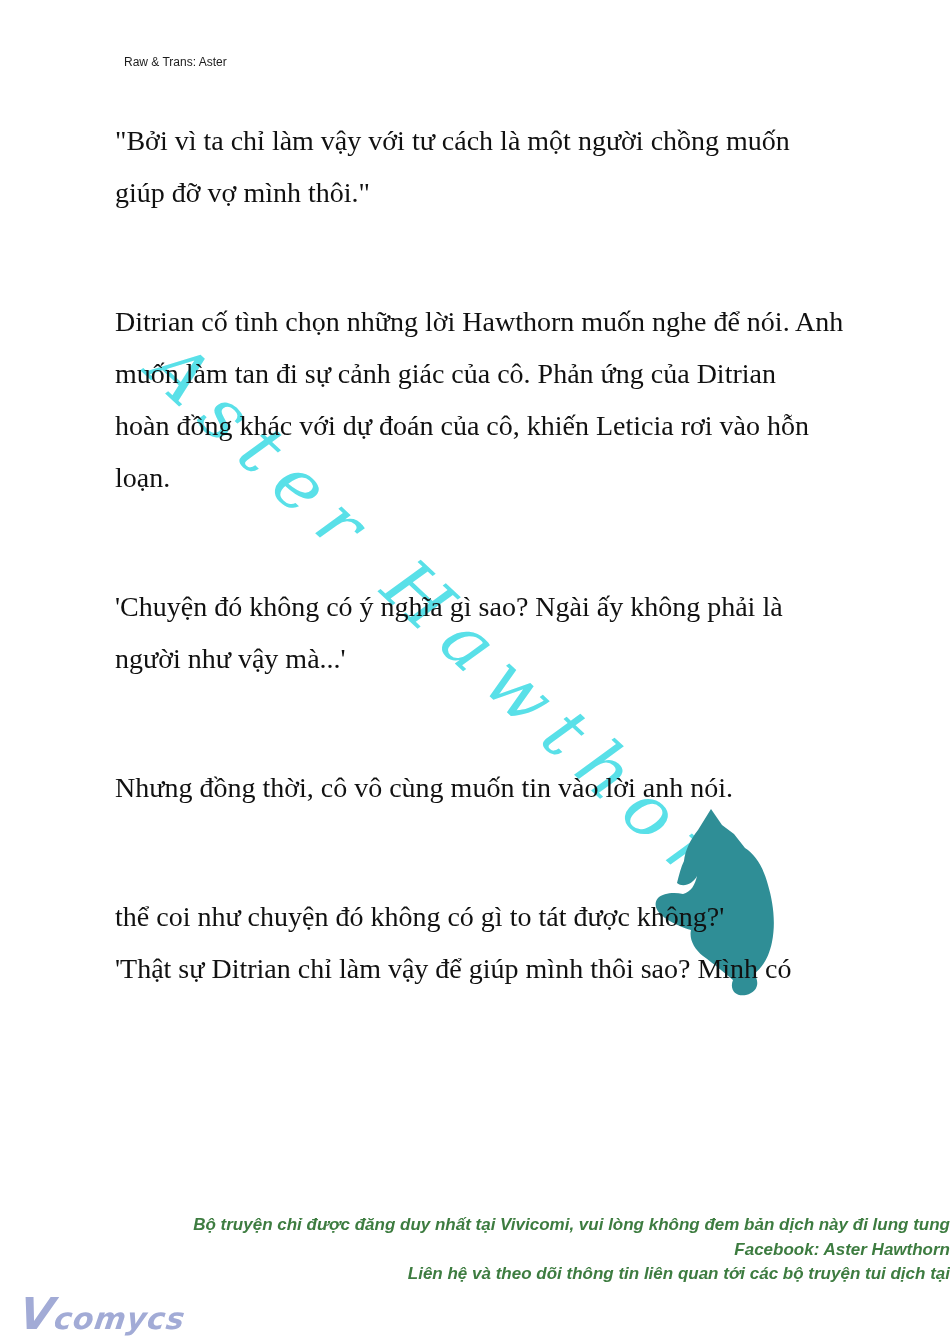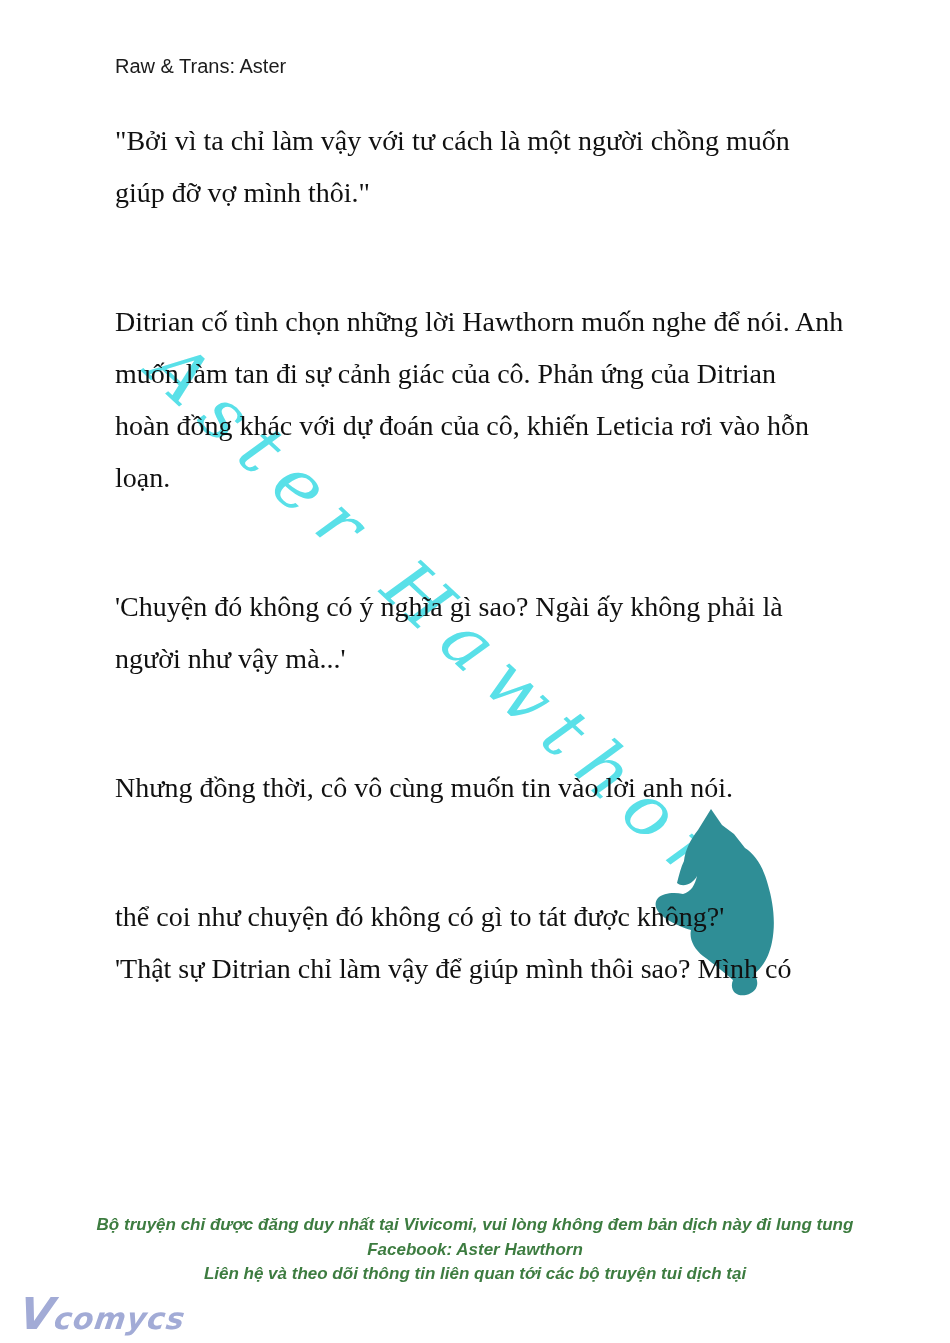--- a/index.html
+++ b/index.html
@@ -35,24 +35,24 @@
     width: 130px;
     height: 200px;
   }
   .wm-cat path { fill: #2f8e96; }
 
   
   .content { position: absolute; inset: 0; z-index: 1; }
 
   .credit {
     position: absolute;
-    left: 115px;
+    left: 124px;
     top: 55px;
     font-family: "Liberation Sans", sans-serif;
-    font-size: 20px;
+    font-size: 12px;
     color: #1c1c1c;
   }
 
   .body-text {
     position: absolute;
     left: 115px;
     top: 115px;
     right: 0;
     color: #111111;
   }
@@ -61,21 +61,21 @@
     font-size: 28px;
     line-height: 52px;
   }
   .line { display: block; white-space: pre; }
 
   .footer {
     position: absolute;
     left: 0;
     right: 0;
     top: 1213px;
-    text-align: center;
+    text-align: right;
     font-family: "Liberation Sans", sans-serif;
     font-style: italic;
     font-weight: bold;
     font-size: 17px;
     line-height: 24.5px;
     color: #3d7c40;
   }
 
   .logo {
     position: absolute;

